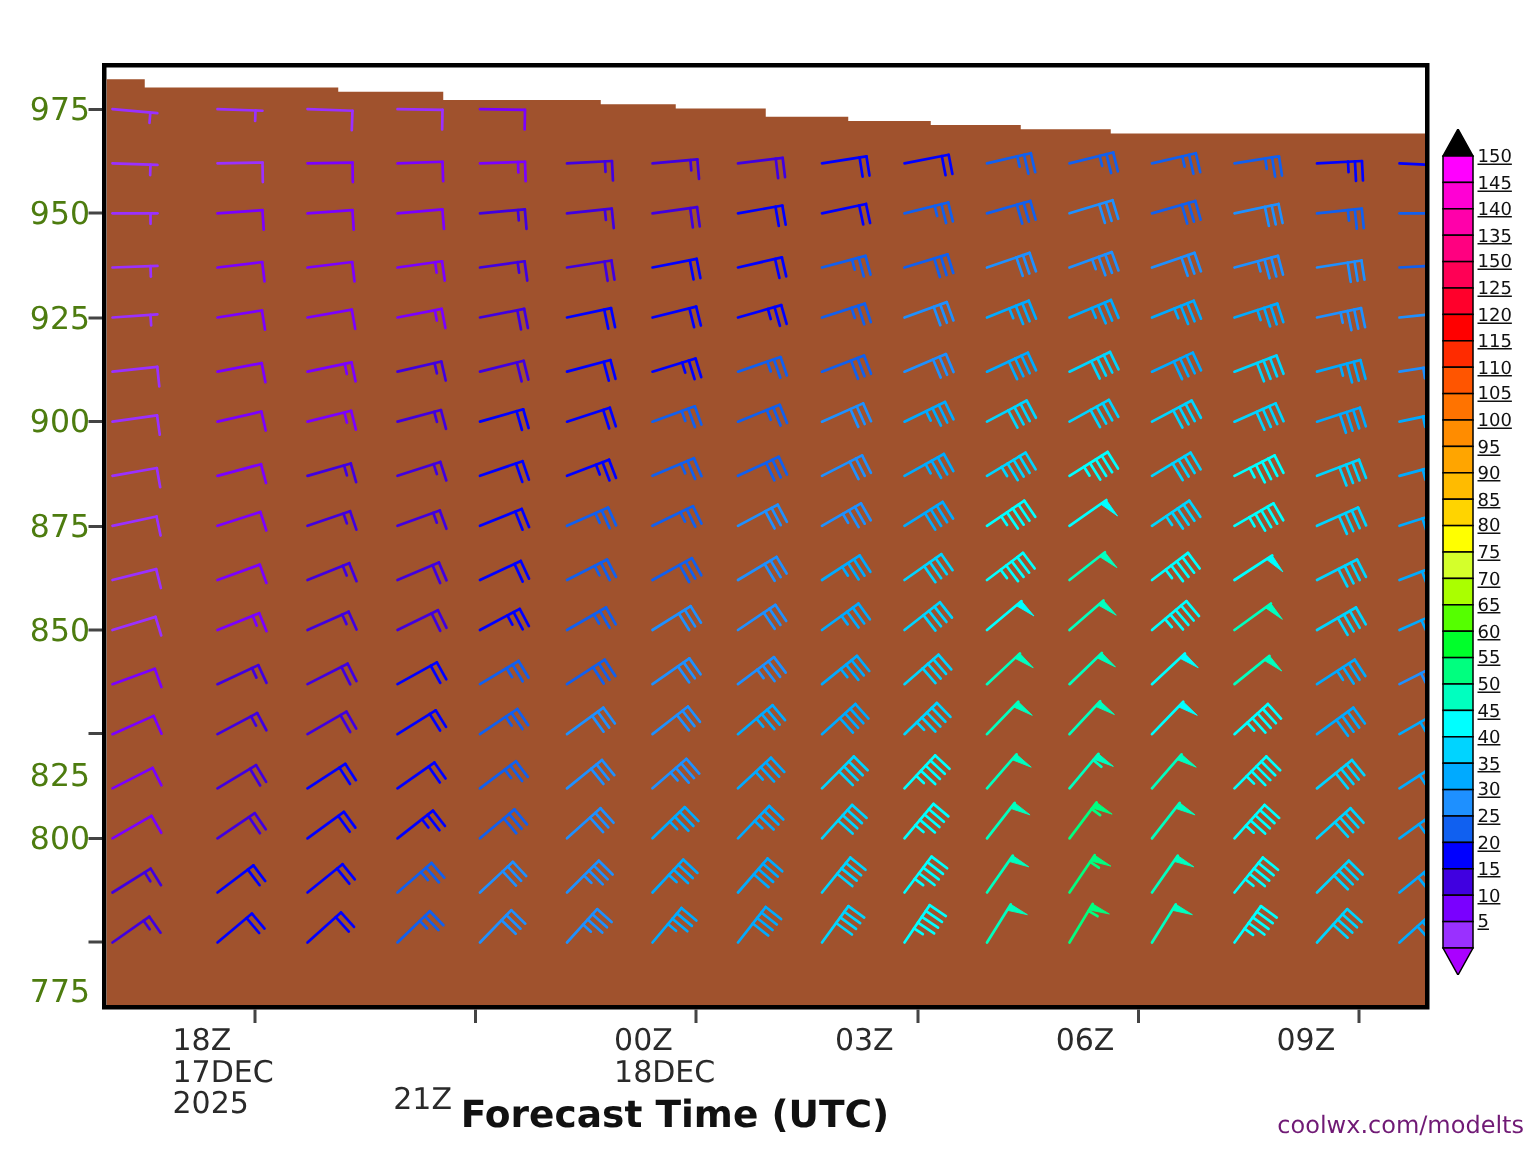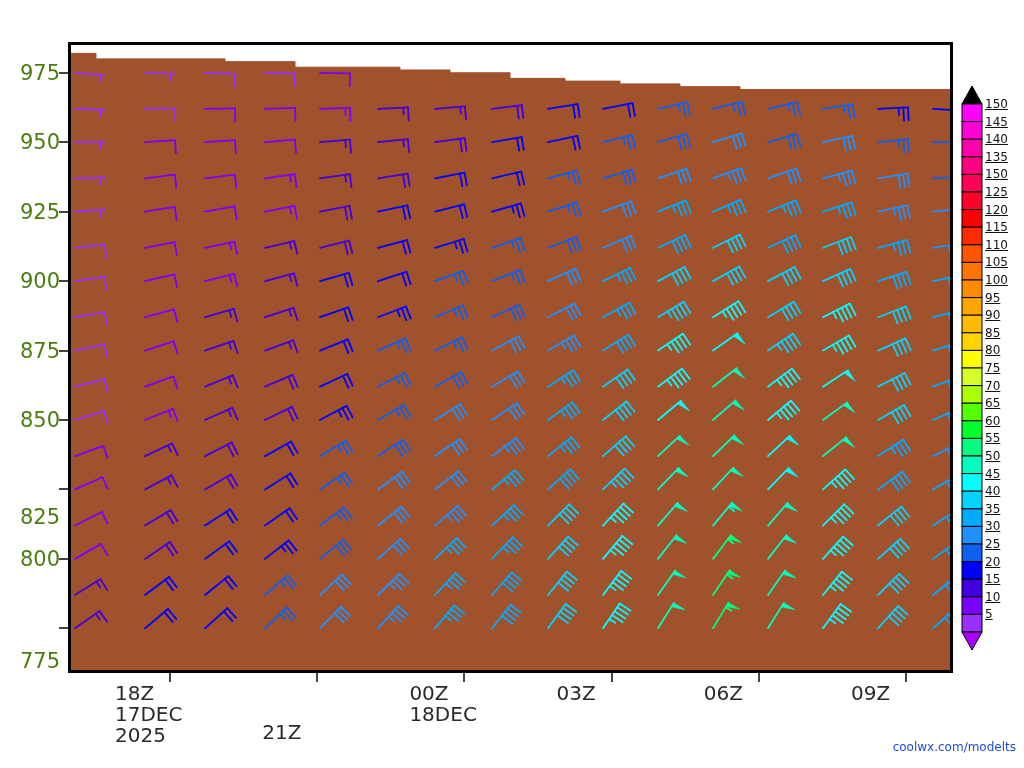--- a/index.html
+++ b/index.html
@@ -39,22 +39,22 @@
     white-space:nowrap; font-family:"DejaVu Sans","Liberation Sans",sans-serif;
   }
   .xlab span{display:block; line-height:21px;}
 
   .xaxis-title{
     position:absolute; left:0; top:728px; width:900px; text-align:center;
     font-size:25px; color:#111; font-weight:bold; white-space:nowrap;
     font-family:"DejaVu Sans","Liberation Sans",sans-serif;
   }
   .credit{
-    position:absolute; right:8px; top:740px; font-size:12px;
-    color:#1d4ed8; white-space:nowrap;
+    position:absolute; right:8px; top:740px; font-size:16px;
+    color:#701a75; white-space:nowrap;
     font-family:"DejaVu Sans","Liberation Sans",sans-serif;
   }
 
   
   #cbar{position:absolute; left:961px; top:86px;}
   .cb-lab{
     position:absolute; left:985px; font-size:12px; color:#111;
     white-space:nowrap; line-height:16px;
     font-family:"DejaVu Sans","Liberation Sans",sans-serif;
     text-decoration:underline;
@@ -1124,20 +1124,21 @@
       <div class="xtick" style="left: 757.8px; top: 673px;"></div>
       <div class="xlab" style="left: 703.8px; width: 110px; top: 683px;">
         <span>06Z</span>
       </div>
       <div class="xtick" style="left: 905px; top: 673px;"></div>
       <div class="xlab" style="left: 851px; width: 110px; top: 683px;">
         <span>09Z</span>
       </div>
     </div>
 
+  <div class="xaxis-title">Forecast Time (UTC)</div>
   <div class="credit">coolwx.com/modelts</div>
 
   <div id="cbar"><svg width="22" height="564">
         <polygon points="1,18 21,18 11,0" fill="#000000" stroke="#000" stroke-width="1"></polygon>
         <rect x="1" y="18" width="20" height="17.6" fill="#ff00ff" stroke="#000" stroke-width="1"></rect>
         <rect x="1" y="35.6" width="20" height="17.6" fill="#ff00d4" stroke="#000" stroke-width="1"></rect>
         <rect x="1" y="53.2" width="20" height="17.6" fill="#ff00aa" stroke="#000" stroke-width="1"></rect>
         <rect x="1" y="70.80000000000001" width="20" height="17.6" fill="#ff0080" stroke="#000" stroke-width="1"></rect>
         <rect x="1" y="88.4" width="20" height="17.6" fill="#ff0055" stroke="#000" stroke-width="1"></rect>
         <rect x="1" y="106" width="20" height="17.6" fill="#ff002b" stroke="#000" stroke-width="1"></rect>

